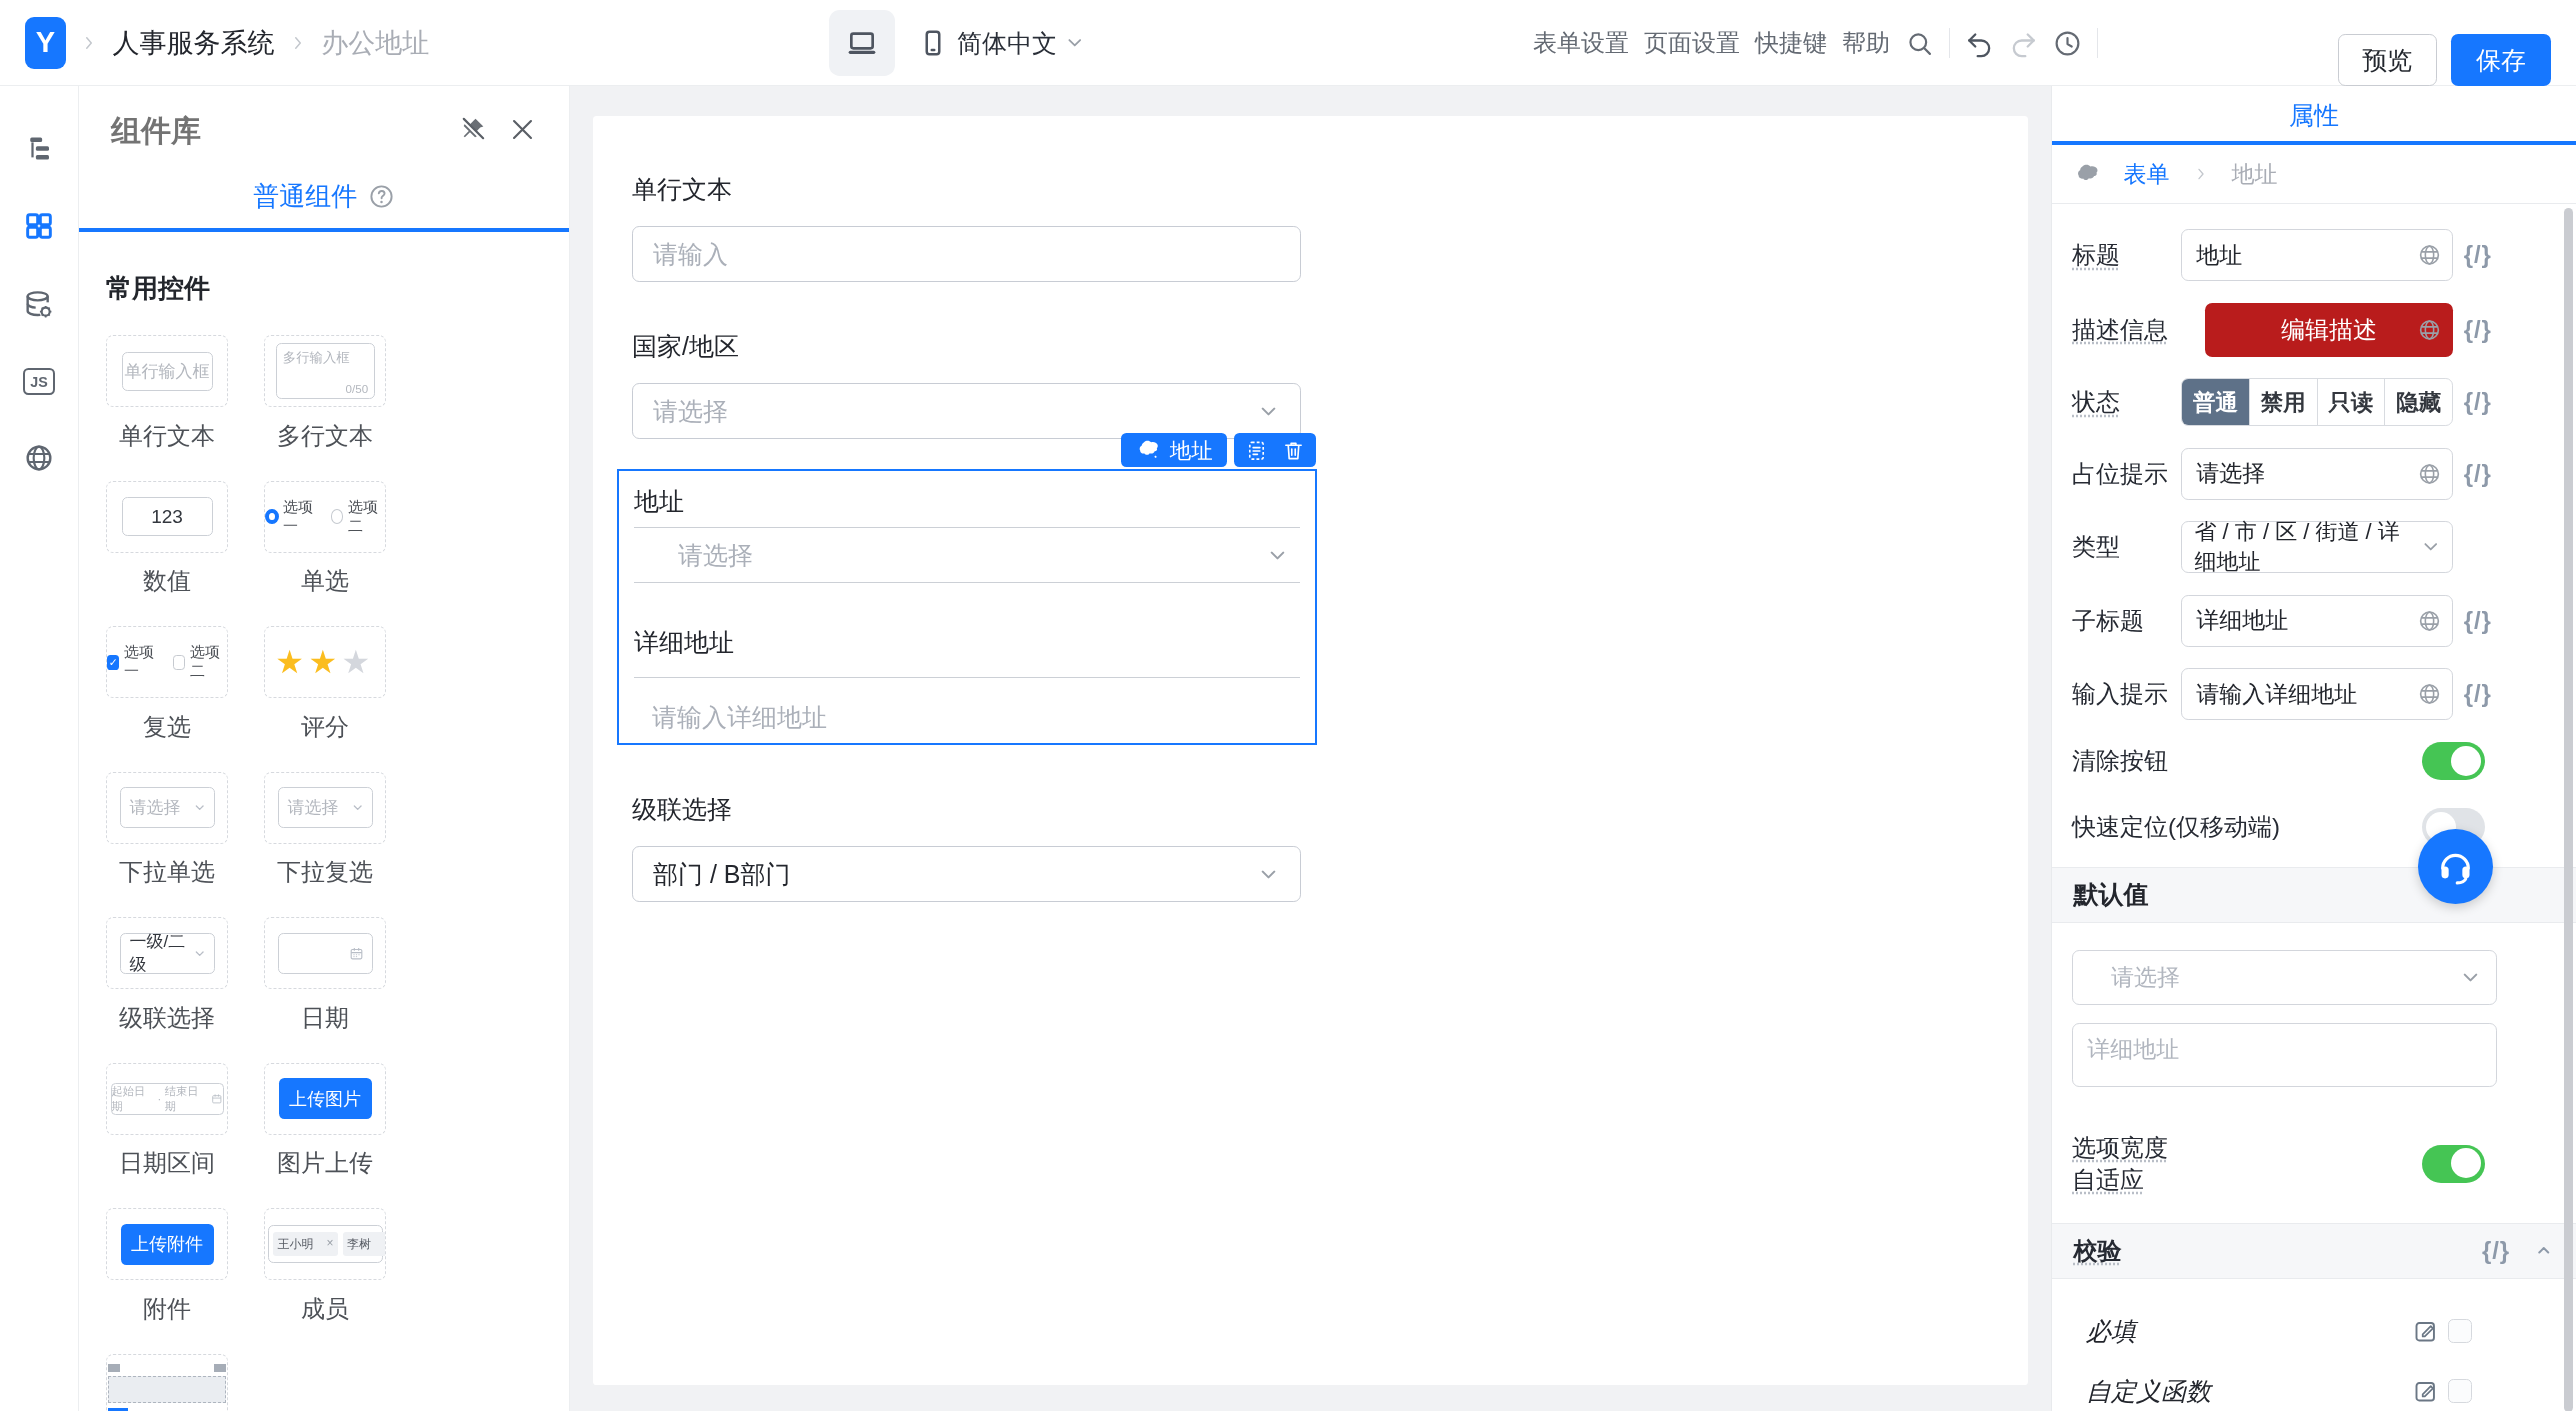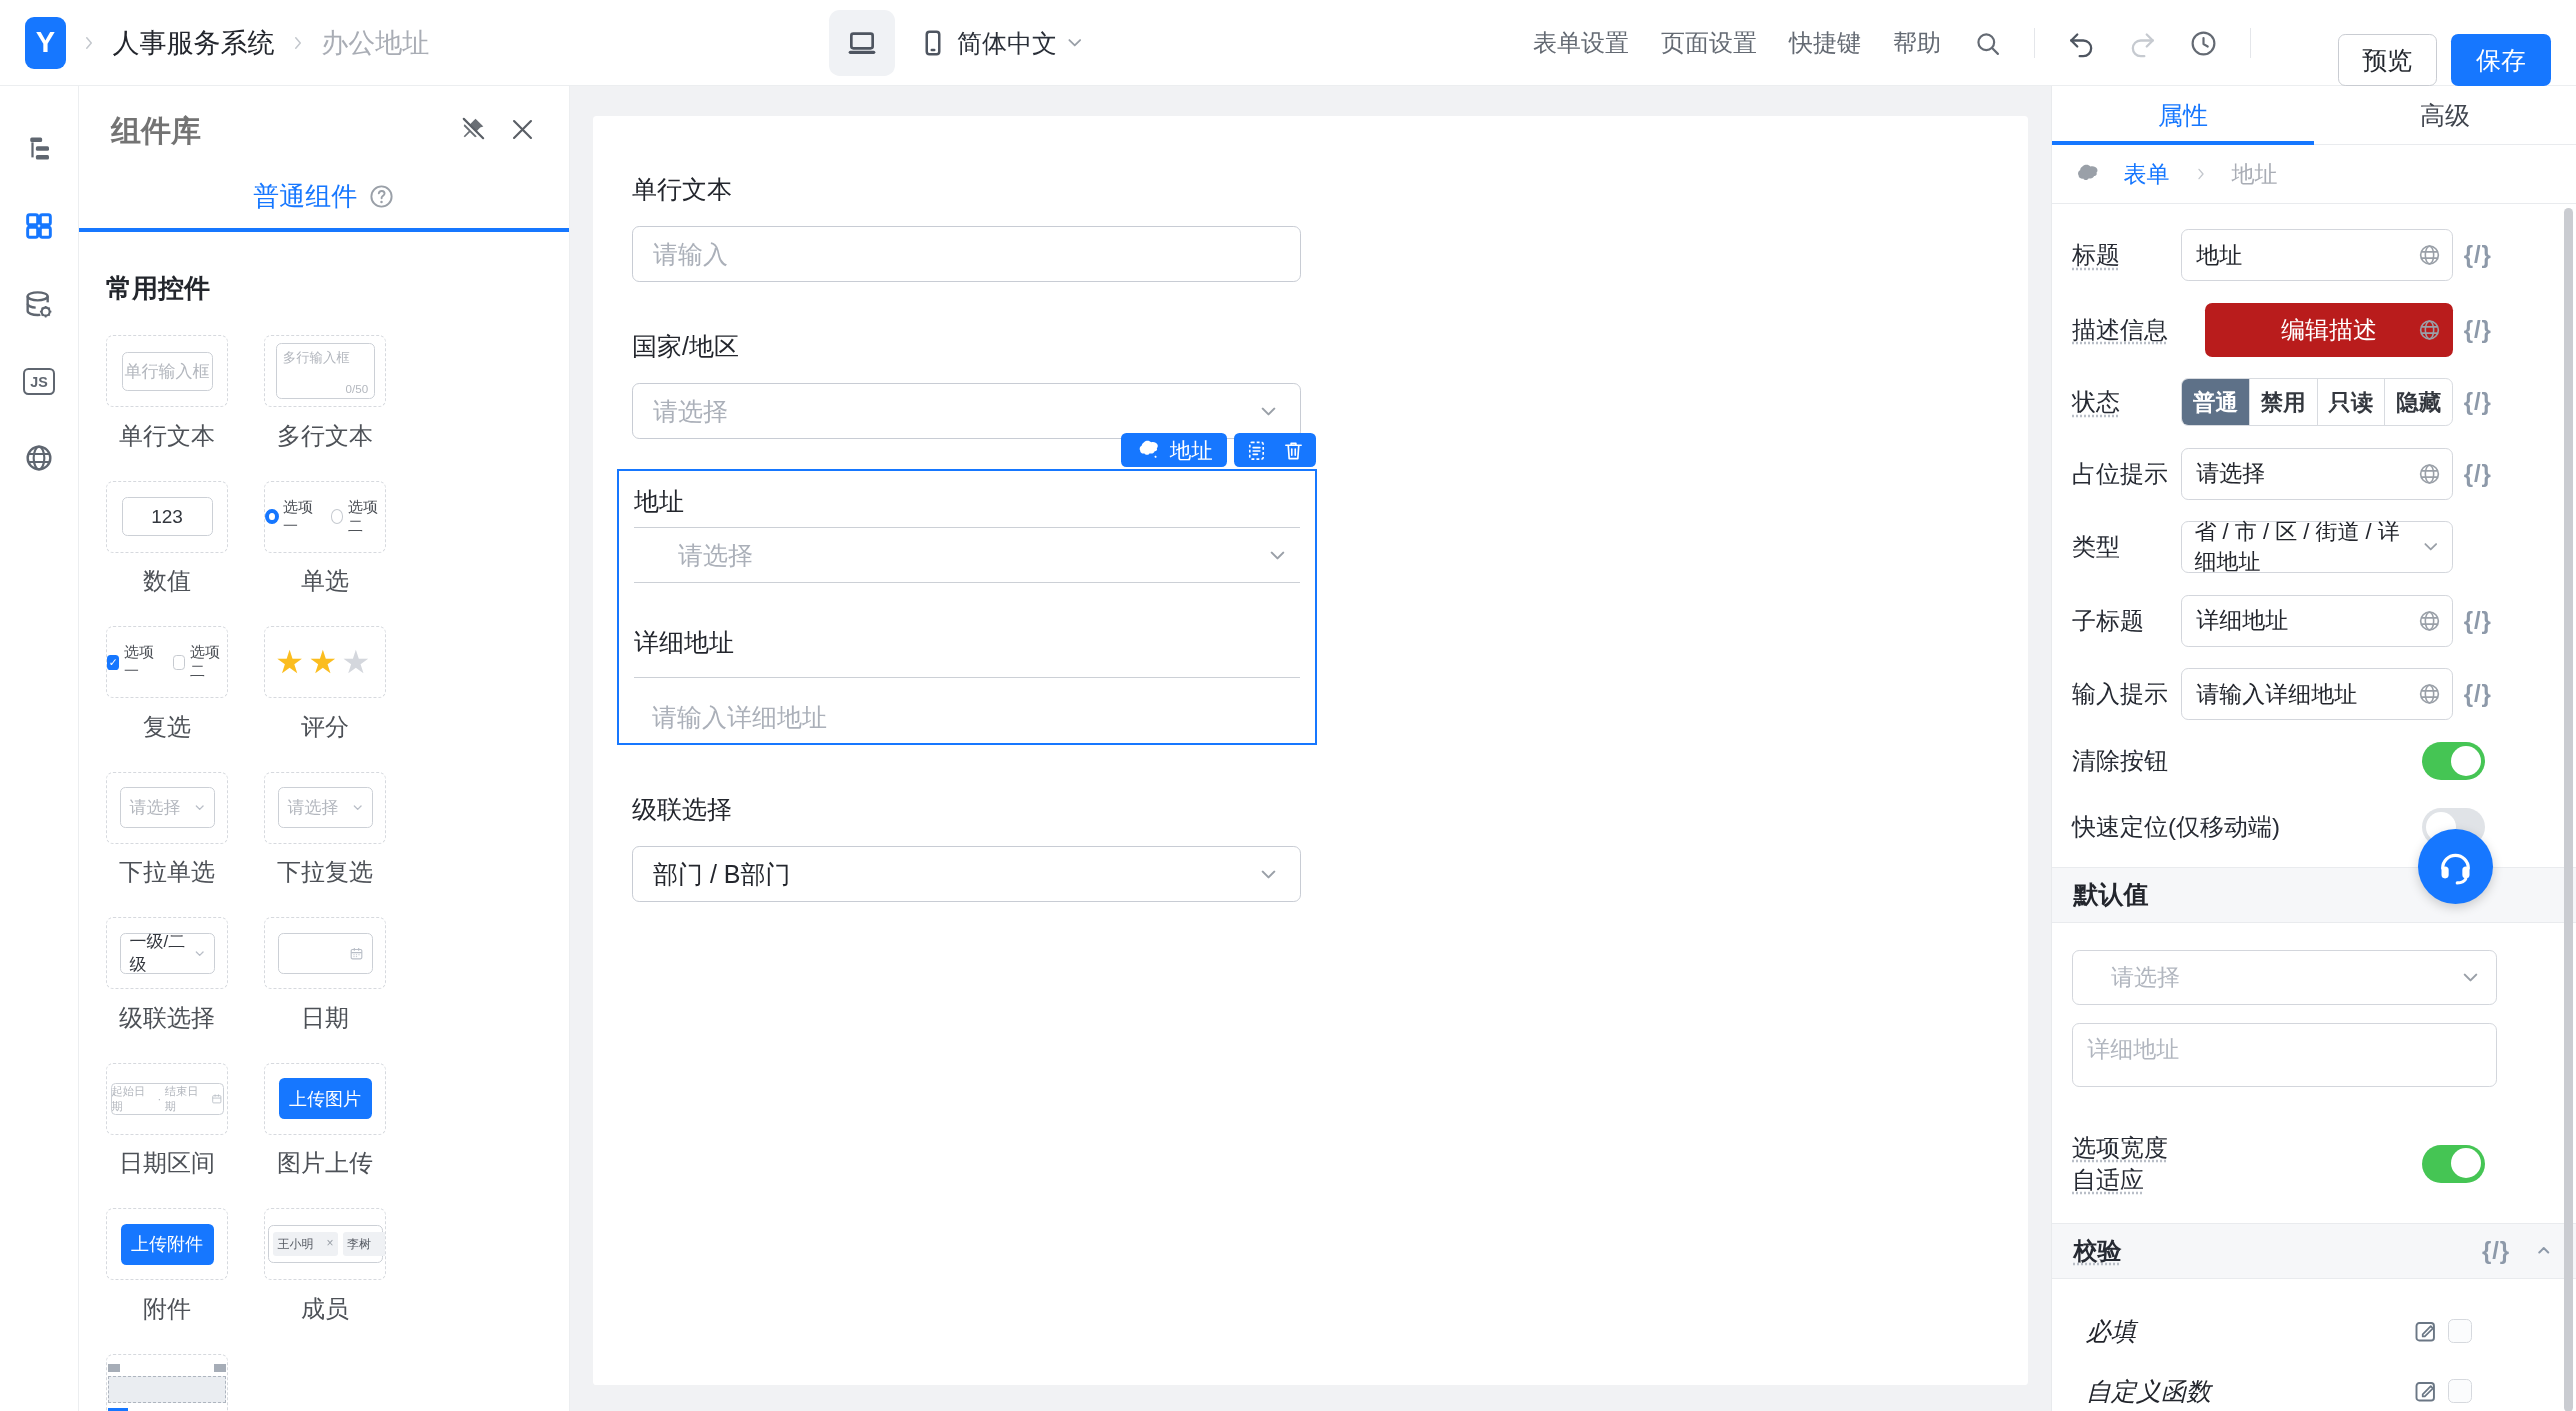--- a/index.html
+++ b/index.html
@@ -22,21 +22,21 @@
   .crumb-page { font-size: 27px; color: #a9adb5; }
   .hdr-center { position: absolute; left: 829px; top: 0; height: 86px;
                 display: flex; align-items: center; gap: 5.4px; }
   .device-chip { width: 66px; height: 66px; border-radius: 10.7px; display: flex;
                  align-items: center; justify-content: center; color: #4e5560; }
   .device-chip.active { background: #f0f2f5; }
   .lang { position: absolute; left: 957px; top: 0; height: 86px; display: flex;
           align-items: center; gap: 7px; font-size: 25px; color: #2a2f38; }
   .lang .chev { color: #9aa0a8; }
   .hdr-menu { position: absolute; left: 1533px; top: 0; height: 86px; display: flex;
-              align-items: center; gap: 32px; font-size: 24px; color: #646a73; }
+              align-items: center; gap: 15px; font-size: 24px; color: #646a73; }
   .vdiv { width: 0.9px; height: 30px; background: #e4e6ea; }
   .hdr-actions { position: absolute; right: 25px; top: 0; height: 86px;
                  display: flex; align-items: flex-end; gap: 14.3px; }
   .btn-outline { width: 99px; height: 52px; border: 0.9px solid #c9ccd2; border-radius: 7.2px;
                  background: #fff; color: #23272e; font-size: 25px;
                  display: flex; align-items: center; justify-content: center; }
   .btn-primary { width: 100px; height: 52px; background: #1677ff; border-radius: 7.2px;
                  color: #fff; font-size: 25px; display: flex; align-items: center; justify-content: center; }
 
   
@@ -613,21 +613,20 @@
               </svg>
           </span>
         </div>
       </div>
     </div>
   </div>
 
   <div class="insp">
     <div class="insp-tabs">
       <div class="insp-tab active">属性</div>
-      <div class="insp-tab">高级</div>
     </div>
     <div class="insp-crumb">
       <span class="crumb-map">
         <svg width="27" height="23" viewBox="0 0 28 24">
             <path d="M9 3.5c2.5-2.2 6-2 8 .2 2.6-1 6 .2 7 2.3.8 1.6.4 3.2-.7 4.2 1 1.4-.2 3.4-2.4 3.4-.8 2.2-3.4 3.3-5.6 2.2-.9 2.4-4.5 2.6-5.8.3-2.3.8-4.8-.7-4.8-3-1.3-2.2-.4-4.8 1.6-5.6.2-1.8 1.3-3.2 2.7-4z" fill="currentColor"></path>
           </svg>
       </span>
       <span class="crumb-parent">表单</span>
       <span style="color:#c3c7cd">
         <svg width="16" height="16" viewBox="0 0 24 24">

